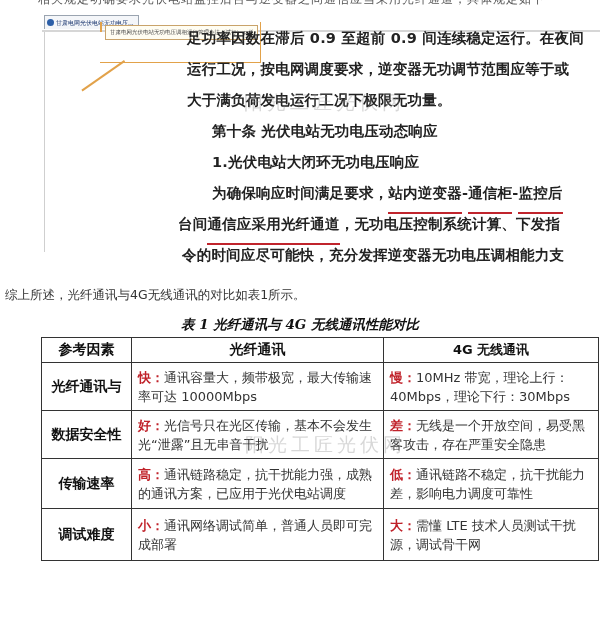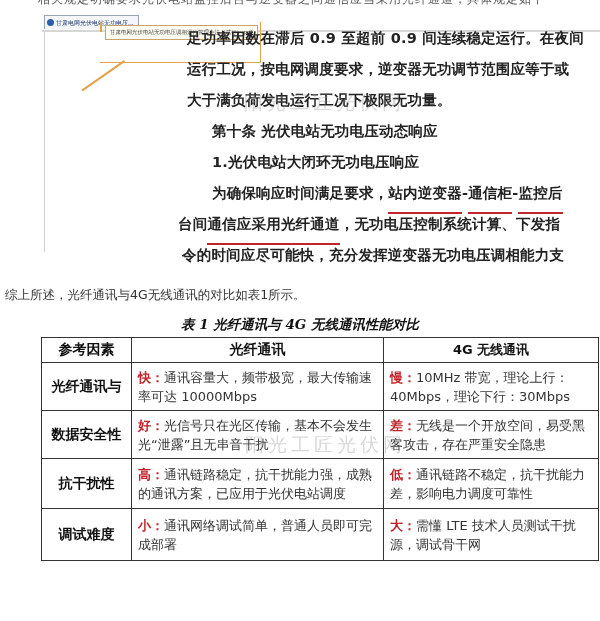--- a/index.html
+++ b/index.html
@@ -107,21 +107,21 @@
     <td class="factor">光纤通讯与</td>
     <td class="desc"><span class="tag">快：</span><span>通讯容量大，频带极宽，最大传输速率可达 10000Mbps</span></td>
     <td class="desc"><span class="tag">慢：</span><span>10MHz 带宽，理论上行：40Mbps，理论下行：30Mbps</span></td>
   </tr>
   <tr style="height:48px">
     <td class="factor">数据安全性</td>
     <td class="desc"><span class="tag">好：</span><span>光信号只在光区传输，基本不会发生光“泄露”且无串音干扰</span></td>
     <td class="desc"><span class="tag">差：</span><span>无线是一个开放空间，易受黑客攻击，存在严重安全隐患</span></td>
   </tr>
   <tr style="height:50px">
-    <td class="factor">抗干扰性</td>
+    <td class="factor">传输速率</td>
     <td class="desc"><span class="tag">高：</span><span>通讯链路稳定，抗干扰能力强，成熟的通讯方案，已应用于光伏电站调度</span></td>
     <td class="desc"><span class="tag">低：</span><span>通讯链路不稳定，抗干扰能力差，影响电力调度可靠性</span></td>
   </tr>
   <tr style="height:52px">
     <td class="factor">调试难度</td>
     <td class="desc"><span class="tag">小：</span><span>通讯网络调试简单，普通人员即可完成部署</span></td>
     <td class="desc"><span class="tag">大：</span><span>需懂 LTE 技术人员测试干扰源，调试骨干网</span></td>
   </tr>
 </tbody>
   </table>

